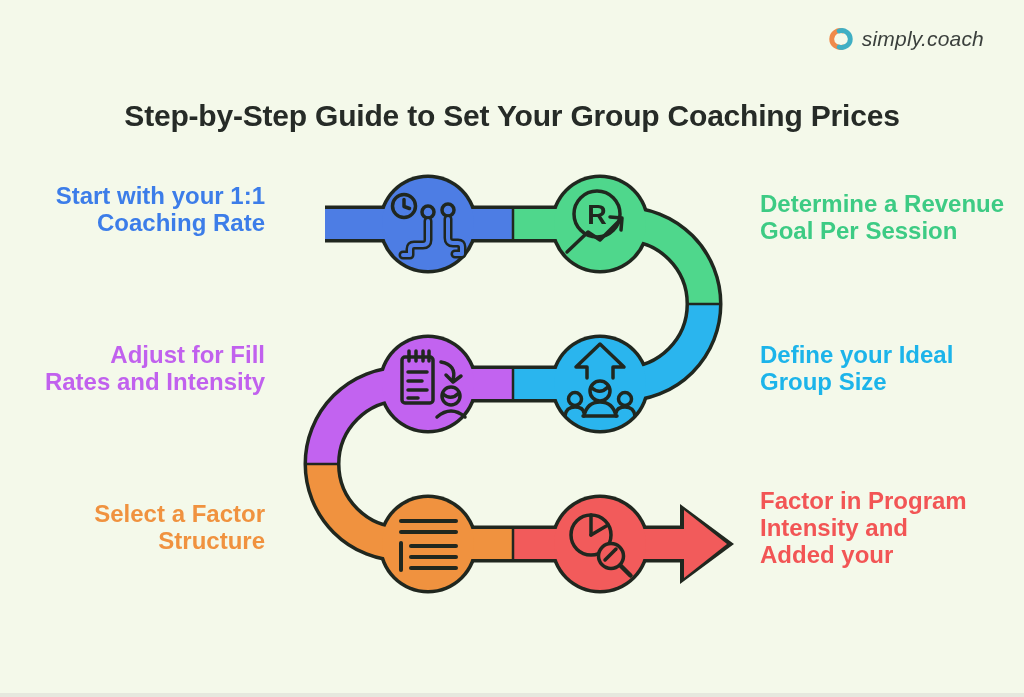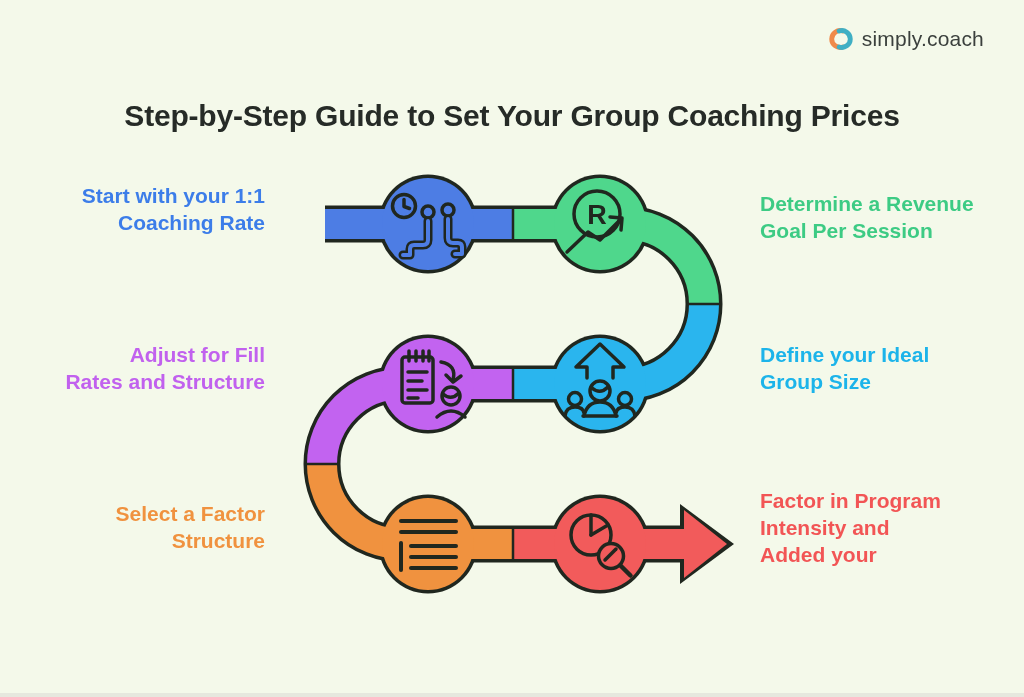--- a/index.html
+++ b/index.html
@@ -7,34 +7,34 @@
     position:relative; width:1024px; height:697px;
     background:#f4f9ea; overflow:hidden;
     font-family:"Liberation Sans", sans-serif;
   }
   .bottom-strip{
     position:absolute; left:0; bottom:0; width:1024px; height:4px;
     background:#e6e8de;
   }
   .brand{
     position:absolute; top:26px; right:40px;
-    display:flex; align-items:center; gap:7px;
+    display:flex; align-items:center; gap:7px;font-style:italic;
   }
   .brand-text{
     font-size:21px; font-weight:500; color:#3b403d; letter-spacing:0.2px;
   }
   .title{
     position:absolute; top:76px; left:0; width:1024px;
     text-align:center; font-size:30px; font-weight:bold; color:#262b27;
     letter-spacing:-0.2px;
     margin-top:23px;
   }
   .diagram-svg{ position:absolute; left:0; top:0; width:1024px; height:697px; }
   .step-label{
-    position:absolute; font-size:21px; font-weight:bold; line-height:27px;
+    position:absolute; font-size:24px; font-weight:bold; line-height:27px;
     white-space:pre-line;
   }
   .step-label.left{ left:30px; width:235px; text-align:right; }
   .step-label.right{ left:760px; width:245px; text-align:left; }
   .lbl1{ top:182px; } .lbl2{ top:182px;margin-top:8px; }
   .lbl3{ top:341px; } .lbl4{ top:341px; }
   .lbl5{ top:500px; } .lbl6{ top:487px; }
 </style>
 </head>
 <body>
@@ -149,21 +149,21 @@
       <path d="M 605,560 L 616,549"></path>
       <path d="M 620.5,565.5 L 630.5,575.5" stroke-width="4.5"></path>
     </g>
   </svg>
 
   <div class="step-label left lbl1" style="color: rgb(60, 125, 233);">Start with your 1:1
 Coaching Rate</div>
   <div class="step-label right lbl2" style="color: rgb(61, 203, 132);">Determine a Revenue
 Goal Per Session</div>
   <div class="step-label left lbl3" style="color: rgb(193, 97, 238);">Adjust for Fill
-Rates and Structure</div>
+Rates and Intensity</div>
   <div class="step-label right lbl4" style="color: rgb(28, 180, 234);">Define your Ideal
 Group Size</div>
   <div class="step-label left lbl5" style="color: rgb(240, 146, 63);">Select a Factor
 Structure</div>
   <div class="step-label right lbl6" style="color: rgb(242, 85, 85);">Factor in Program
 Intensity and
 Added your</div>
 
   <div class="bottom-strip"></div>
 </div>

